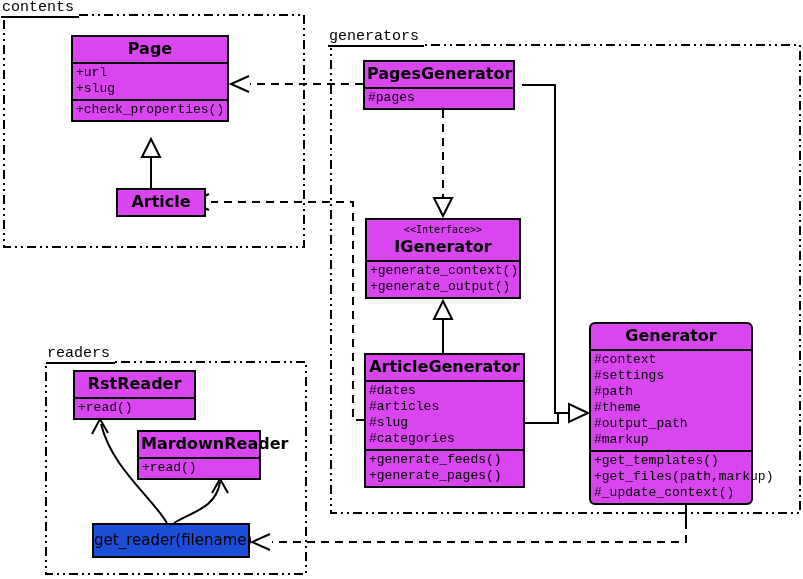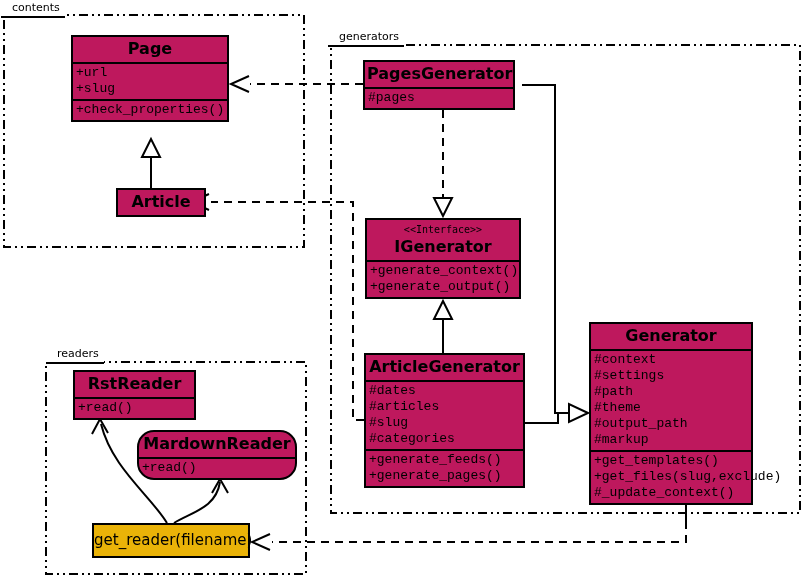--- a/index.html
+++ b/index.html
@@ -2,43 +2,44 @@
 <html><head>
 <meta charset="utf-8">
 <style>
   html,body{margin:0;padding:0;background:#fff;}
   .canvas{
     position:relative;width:803px;height:579px;background:#ffffff;
     font-family:"DejaVu Sans", sans-serif;color:#000;overflow:hidden;
   }
   .edges{position:absolute;left:0;top:0;width:803px;height:579px;}
   .pkg-label{
-    position:absolute;font-size:11px;line-height:15px;
-    border-bottom:2px solid #000;padding:0 5px 1px 11px;background:#ffffff;
+    position:absolute;font-size:15px;line-height:15px;
+    border-bottom:2px solid #000;padding:0 5px 1px 1px;background:#ffffff;
     white-space:nowrap;
+    font-family:Liberation Mono, monospace;
   }
   .cls{
-    position:absolute;border:2px solid #000;background:#be185d;
+    position:absolute;border:2px solid #000;background:#d946ef;
     box-sizing:border-box;
   }
   .cls-title{
     font-weight:bold;font-size:16px;line-height:19px;text-align:center;
     padding:2px 2px 4px;white-space:nowrap;
   }
   .stereotype{
     font-weight:normal;font-family:"DejaVu Sans Mono", monospace;
     font-size:10px;line-height:15px;
   }
   .comp{border-top:2px solid #000;padding:1px 3px 2px;}
   .mrow{
     font-family:Liberation Mono, monospace;font-size:13px;line-height:16px;
     white-space:nowrap;
   }
   .plain-node{
-    position:absolute;border:2px solid #000;background:#eab308;
+    position:absolute;border:2px solid #000;background:#1d4ed8;
     box-sizing:border-box;font-size:15px;line-height:31px;
     white-space:nowrap;
   }
 </style>
 </head>
 <body>
 
 <div class="canvas">
 
   <svg class="edges" viewBox="0 0 803 579" xmlns="http://www.w3.org/2000/svg">
@@ -142,45 +143,45 @@
       <div class="mrow">#articles</div>
       <div class="mrow">#slug</div>
       <div class="mrow">#categories</div>
     </div>
     <div class="comp">
       <div class="mrow">+generate_feeds()</div>
       <div class="mrow">+generate_pages()</div>
     </div>
   </div>
 
-  <div class="cls" style="left:589px;top:322px;width:164px;">
+  <div class="cls" style="left:589px;top:322px;width:164px;border-radius:6px;">
     <div class="cls-title">Generator</div>
     <div class="comp">
       <div class="mrow">#context</div>
       <div class="mrow">#settings</div>
       <div class="mrow">#path</div>
       <div class="mrow">#theme</div>
       <div class="mrow">#output_path</div>
       <div class="mrow">#markup</div>
     </div>
     <div class="comp">
       <div class="mrow">+get_templates()</div>
-      <div class="mrow">+get_files(slug,exclude)</div>
+      <div class="mrow">+get_files(path,markup)</div>
       <div class="mrow">#_update_context()</div>
     </div>
   </div>
 
   <div class="cls" style="left:73px;top:370px;width:123px;">
     <div class="cls-title">RstReader</div>
     <div class="comp">
       <div class="mrow">+read()</div>
     </div>
   </div>
 
-  <div class="cls" style="left:137px;top:430px;width:160px;border-radius:17px;">
+  <div class="cls" style="left:137px;top:430px;width:124px;">
     <div class="cls-title">MardownReader</div>
     <div class="comp">
       <div class="mrow">+read()</div>
     </div>
   </div>
 
   <div class="plain-node" style="left:92px;top:523px;width:158px;height:35px;">get_reader(filename)</div>
 
 </div>
 

